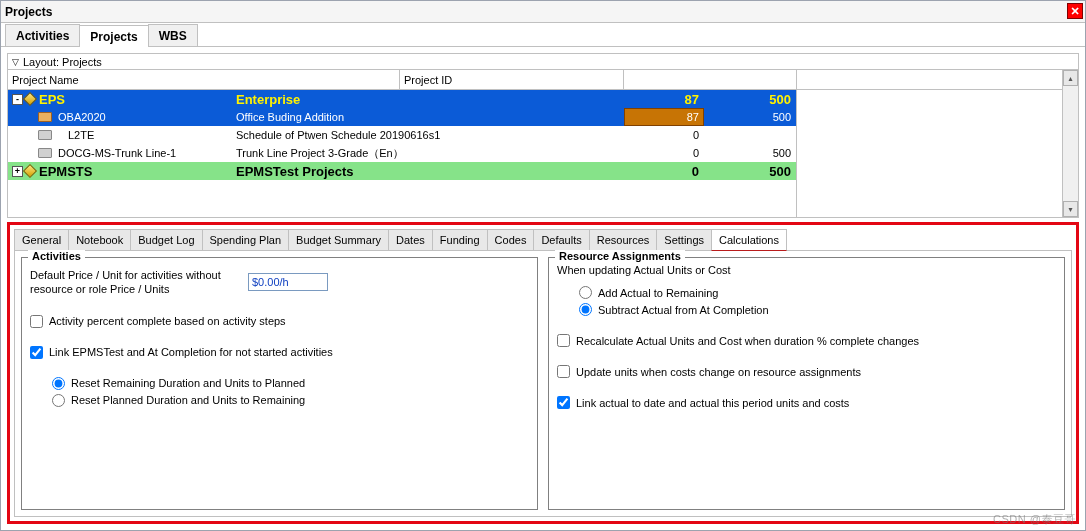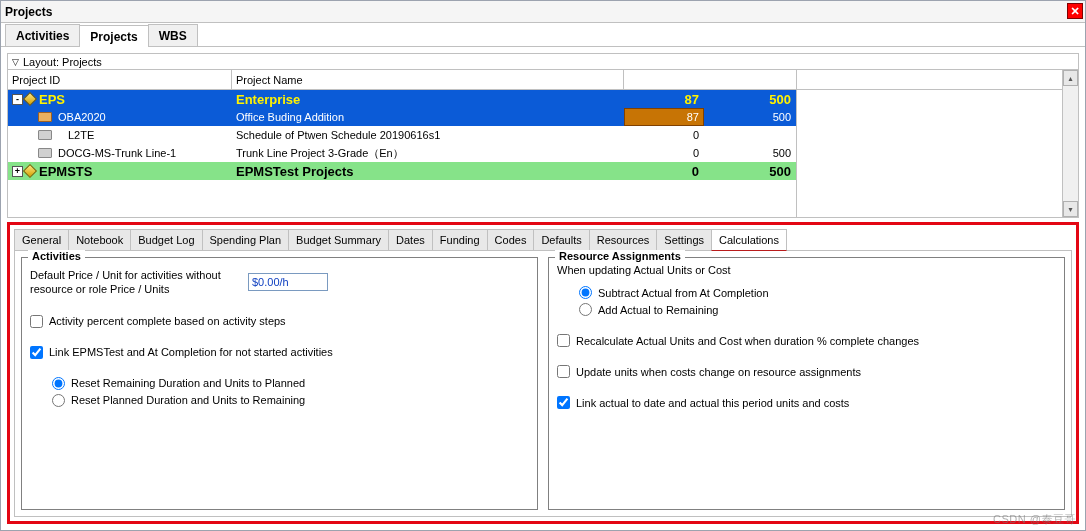--- a/index.html
+++ b/index.html
@@ -241,22 +241,22 @@
   <div class="content">
 
     <div class="layout-panel">
       <div class="layout-header">
         <span class="chev">▽</span>
         <span>Layout: Projects</span>
       </div>
       <div class="tbl">
         <div class="tbl-left">
           <div class="thead">
+            <div class="th col-pname">Project Name</div>
             <div class="th col-pid">Project ID</div>
-            <div class="th col-pname">Project Name</div>
             <div class="th r col-ta">Total Activities</div>
             <div class="th r col-sp">Strategic Priority</div>
           </div>
           <div class="tbody">
 
             <div class="row eps-root">
               <div class="cell col-pid">
                 <span class="tree-ico">
                   <span class="expander">-</span>
                   <span class="diamond"></span>
@@ -377,26 +377,26 @@
             <span>Reset Planned Duration and Units to Remaining</span>
           </label>
         </div>
 
         <div class="fieldset fs-right">
           <div class="legend">Resource Assignments</div>
 
           <div>When updating Actual Units or Cost</div>
           <div style="height:6px;"></div>
           <label class="rdo indent">
+            <input type="radio" name="upd" style="">
+            <span>Add Actual to Remaining</span>
+          </label>
+          <label class="rdo indent">
             <input type="radio" name="upd" checked="" style="">
             <span>Subtract Actual from At Completion</span>
-          </label>
-          <label class="rdo indent">
-            <input type="radio" name="upd" style="">
-            <span>Add Actual to Remaining</span>
           </label>
 
           <div class="section-gap"></div>
 
           <label class="chk">
             <input type="checkbox" style="">
             <span>Recalculate Actual Units and Cost when duration % complete changes</span>
           </label>
 
           <div class="section-gap"></div>

